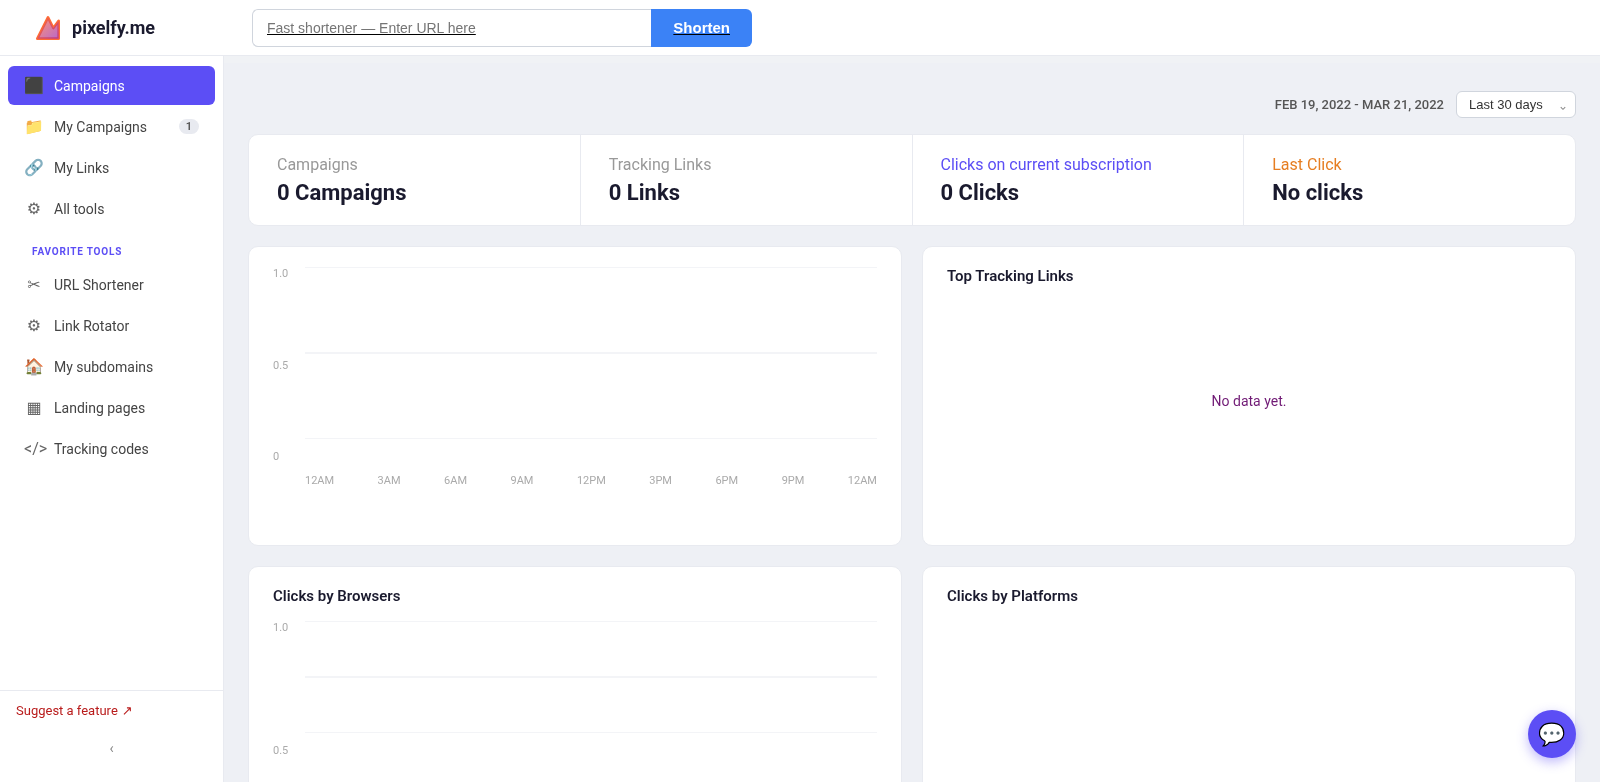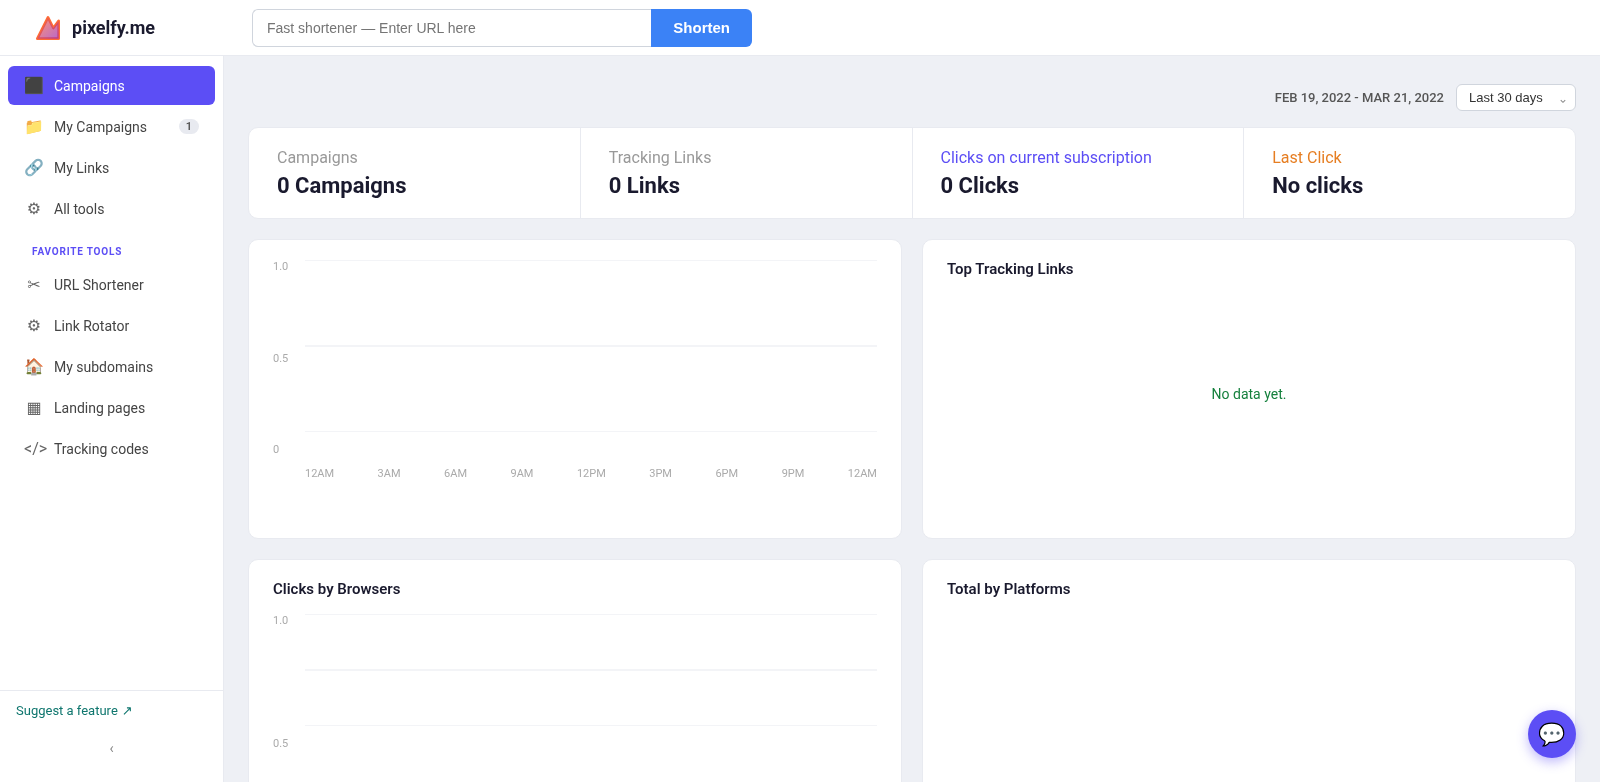--- a/index.html
+++ b/index.html
@@ -31,20 +31,21 @@
       font-size: 18px;
       font-weight: 700;
       color: #1a1a2e;
     }
     .url-bar {
       display: flex;
       align-items: flex-start;
       gap: 0;
       flex: 1;
       max-width: 500px;
+      text-decoration: underline;
     }
     .url-input {
       flex: 1;
       height: 38px;
       border: 1px solid #d0d5dd;
       border-right: none;
       border-radius: 6px 0 0 6px;
       padding: 0 14px;
       font-size: 14px;
       color: #888;
@@ -128,21 +129,21 @@
       text-align: center;
       color: #666;
     }
     .sidebar-footer {
       padding: 12px 16px;
       border-top: 1px solid #e8eaf0;
       margin-top: auto;
     }
     .suggest-link {
       font-size: 13px;
-      color: #0f766e;
+      color: #b91c1c;
       cursor: pointer;
       display: flex;
       align-items: center;
       gap: 4px;
     }
     .collapse-btn {
       display: flex;
       justify-content: center;
       align-items: center;
       padding: 10px;
@@ -150,20 +151,21 @@
       color: #888;
       font-size: 14px;
     }
 
     
     .content {
       flex: 1;
       overflow-y: auto;
       padding: 28px 24px;
       background: #eef0f5;
+      margin-top: 7px;
     }
 
     
     .date-bar {
       display: flex;
       justify-content: flex-end;
       align-items: center;
       gap: 12px;
       margin-bottom: 16px;
     }
@@ -246,21 +248,21 @@
       font-size: 15px;
       font-weight: 600;
       color: #1a1a2e;
       margin-bottom: 16px;
     }
     .no-data {
       display: flex;
       align-items: center;
       justify-content: center;
       height: 200px;
-      color: #15803d;
+      color: #701a75;
       font-size: 14px;
     }
 
     
     .chart-svg-wrap {
       width: 100%;
       height: 230px;
       position: relative;
     }
     .chart-svg-wrap svg {
@@ -499,21 +501,21 @@
             <svg viewBox="0 0 560 140" preserveAspectRatio="none" style="width:100%;height:calc(100% - 24px);display:block;">
               <line x1="0" y1="0" x2="560" y2="0" stroke="#e8eaf0" stroke-width="1"></line>
               <line x1="0" y1="70" x2="560" y2="70" stroke="#e8eaf0" stroke-width="1"></line>
               <line x1="0" y1="140" x2="560" y2="140" stroke="#e8eaf0" stroke-width="1"></line>
             </svg>
           </div>
         </div>
       </div>
 
       <div class="chart-card">
-        <div class="chart-title">Total by Platforms</div>
+        <div class="chart-title">Clicks by Platforms</div>
       </div>
 
     </div>
 
   </div>
 </div>
 
 <div class="chat-bubble">
   <span class="chat-bubble-icon">💬</span>
 </div>

